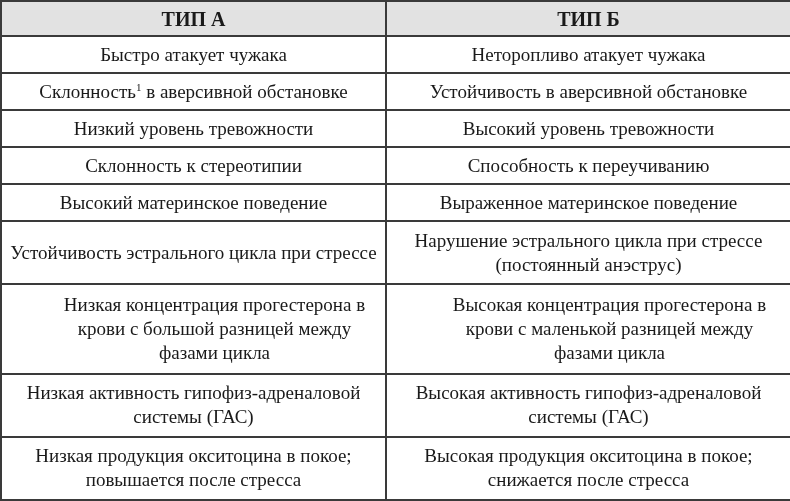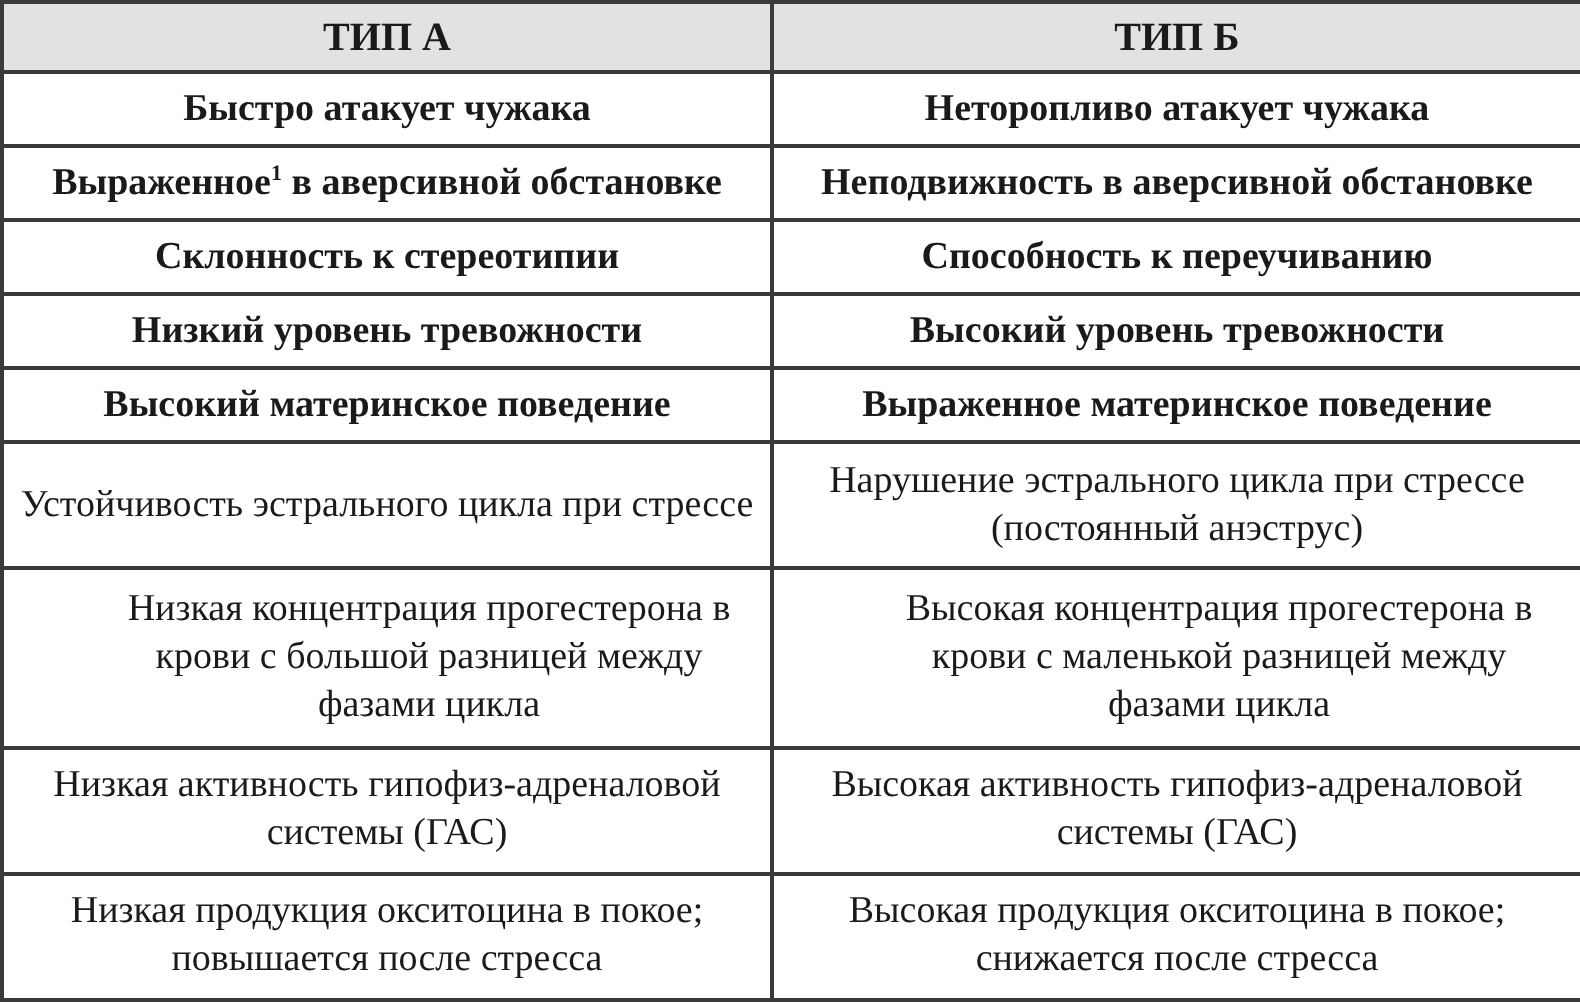--- a/index.html
+++ b/index.html
@@ -35,21 +35,21 @@
       font-weight: bold;
       font-size: 20px;
       height: 31px;
       margin-top: 48px;
     }
     sup {
       font-size: 11px;
       vertical-align: 7px;
       line-height: 0;
     }
-    tr.h1 td { height: 30px; font-weight: bold; }
+    tr.h1 td { height: 30px; }
     tr.h2 td { height: 54px; }
     tr.h3 td { height: 78px; padding-left: 48px; }
   </style>
 </head>
 <body>
 
 <table class="cmp">
   <colgroup>
       <col class="a">
       <col class="b">
@@ -59,30 +59,30 @@
       <th>ТИП А</th>
       <th>ТИП Б</th>
     </tr>
   </thead>
   <tbody>
     <tr class="h1">
       <td>Быстро атакует чужака</td>
       <td>Неторопливо атакует чужака</td>
     </tr>
     <tr class="h1">
-      <td><span>Выраженное</span><sup>1</sup><span> в аверсивной обстановке</span></td>
-      <td>Неподвижность в аверсивной обстановке</td>
+      <td><span>Склонность</span><sup>1</sup><span> в аверсивной обстановке</span></td>
+      <td>Устойчивость в аверсивной обстановке</td>
+    </tr>
+    <tr class="h1">
+      <td>Низкий уровень тревожности</td>
+      <td>Высокий уровень тревожности</td>
     </tr>
     <tr class="h1">
       <td>Склонность к стереотипии</td>
       <td>Способность к переучиванию</td>
-    </tr>
-    <tr class="h1">
-      <td>Низкий уровень тревожности</td>
-      <td>Высокий уровень тревожности</td>
     </tr>
     <tr class="h1">
       <td>Высокий материнское поведение</td>
       <td>Выраженное материнское поведение</td>
     </tr>
     <tr class="h2">
       <td>Устойчивость эстрального цикла при стрессе</td>
       <td>Нарушение эстрального цикла при стрессе (постоянный анэструс)</td>
     </tr>
     <tr class="h3">

